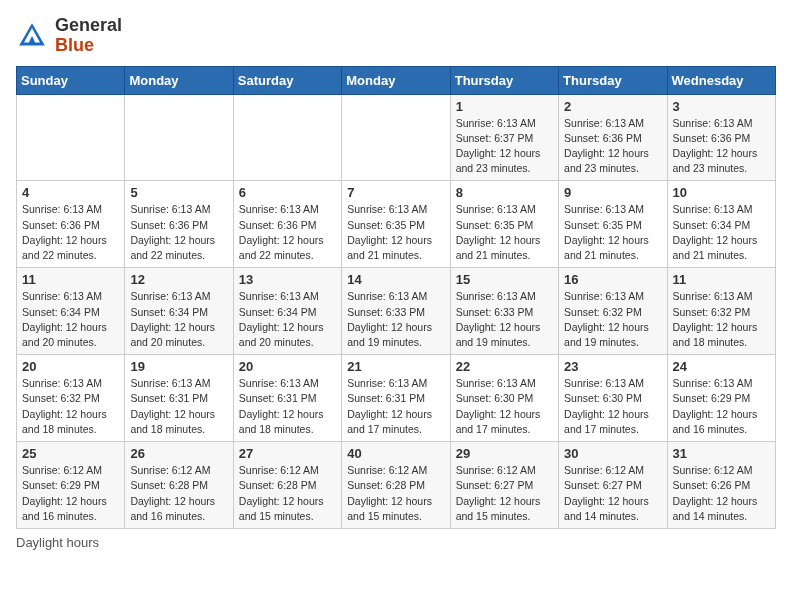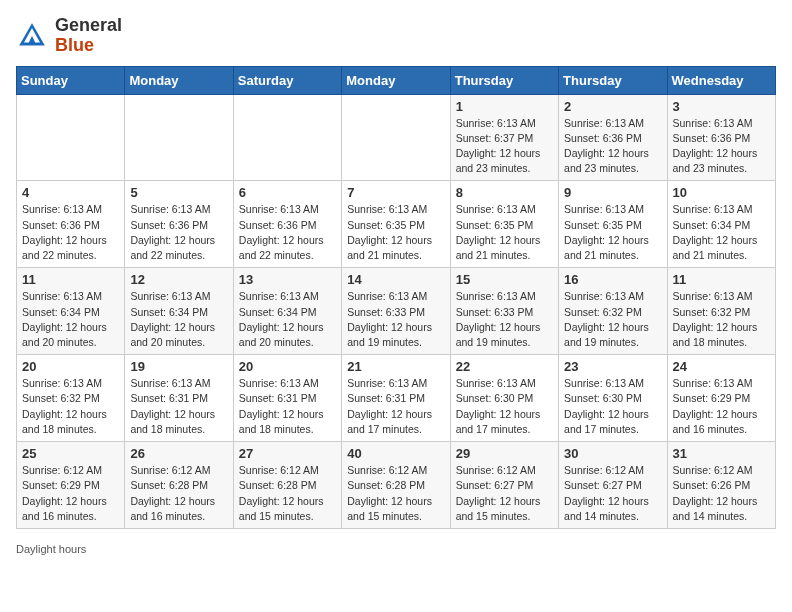--- a/index.html
+++ b/index.html
@@ -79,22 +79,22 @@
     }
     .day-info {
       color: #333;
       font-size: 10.5px;
       line-height: 1.45;
     }
     .empty-cell {
       background: #fff !important;
     }
     .footer-note {
-      margin-top: 14px;
-      font-size: 11px;
+      margin-top: 6px;
+      font-size: 13px;
       color: #555;
     }
   </style>
 </head>
 <body>
 
 <div class="header-area">
   <div class="logo">
     <svg class="logo-icon" viewBox="0 0 40 40">
       <polygon points="20,4 36,32 4,32" fill="#1a6abf"></polygon>

